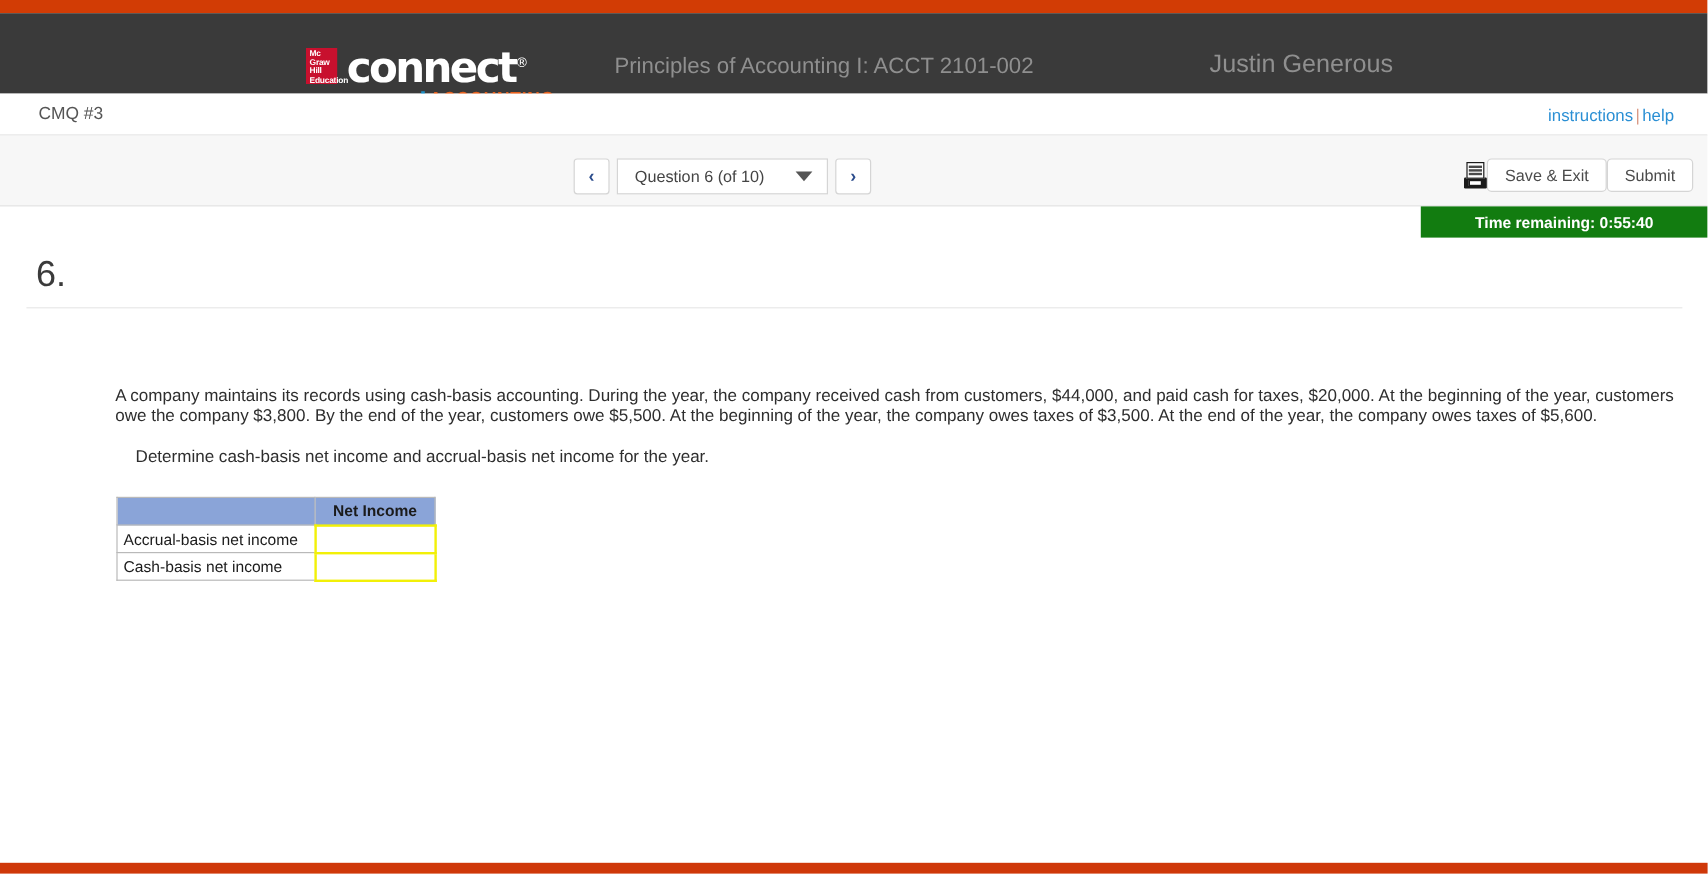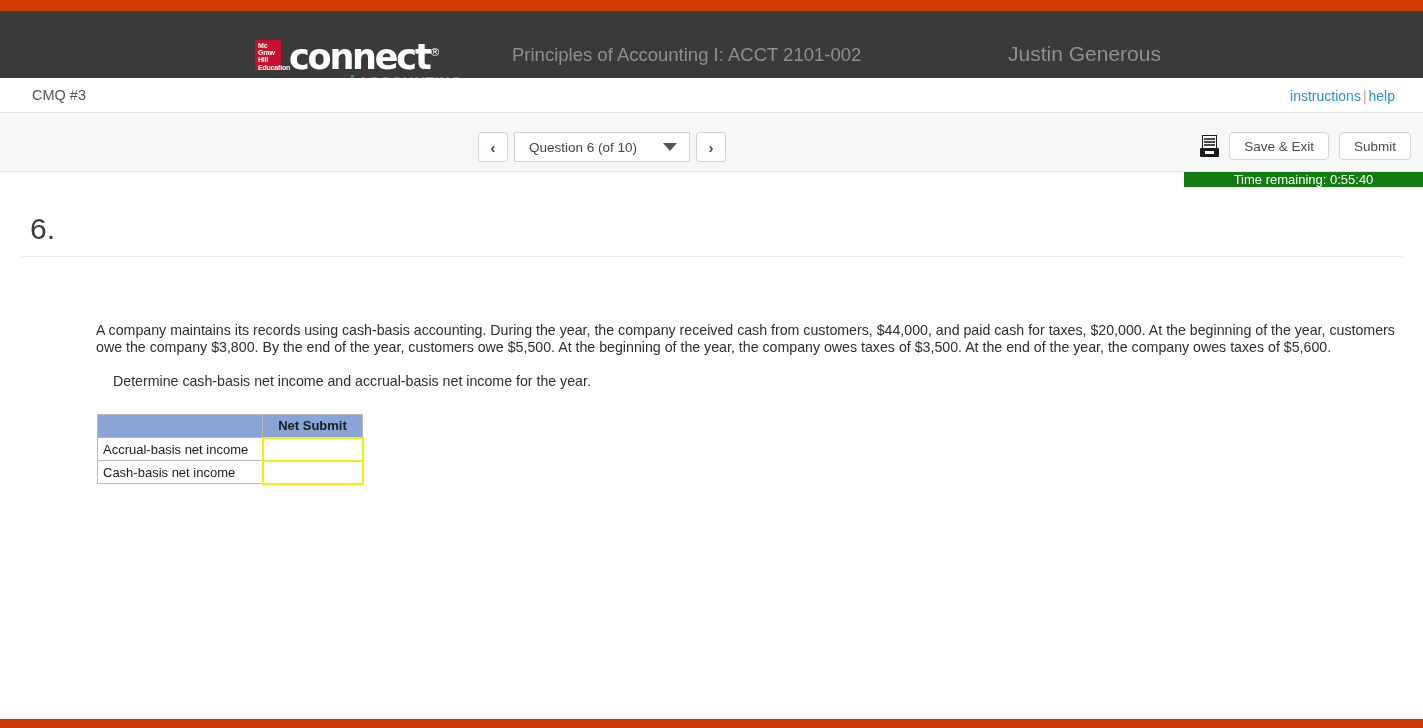--- a/index.html
+++ b/index.html
@@ -167,21 +167,20 @@
     width: 0; height: 0;
     border-left: 7px solid transparent;
     border-right: 7px solid transparent;
     border-top: 8px solid #555555;
   }
   .toolbar-right {
     position: absolute;
     right: 0px; top: 132px;
     display: flex;
     align-items: center;
-    gap: 10px;
   }
   .printer-icon {
     width: 19px; height: 22px;
     position: relative;
     display: inline-block;
   }
   .printer-icon .body {
     position: absolute;
     left: 0; bottom: 0;
     width: 19px; height: 9px;
@@ -223,25 +222,25 @@
   .tb-btn.submit { margin-right: 12px; }
 
   
   .timer-row {
     position: relative;
     height: 21px;
   }
   .timer {
     position: absolute;
     right: 0; top: 0;
-    width: 239px; height: 15px;
+    width: 239px; height: 26px;
     background: #127c10;
     color: #ffffff;
     font-size: 13px;
-    font-weight: normal;
+    font-weight: bold;
     display: flex;
     align-items: center;
     justify-content: center;
   }
 
   
   .question-number {
     position: absolute;
     left: 30px; top: 212px;
     font-size: 30px;
@@ -398,21 +397,21 @@
 
 <div class="content">
   <p class="q-paragraph">A company maintains its records using cash-basis accounting. During the year, the company received cash from customers, $44,000, and paid cash for taxes, $20,000. At the beginning of the year, customers owe the company $3,800. By the end of the year, customers owe $5,500. At the beginning of the year, the company owes taxes of $3,500. At the end of the year, the company owes taxes of $5,600.</p>
   <p class="q-instruction">Determine cash-basis net income and accrual-basis net income for the year.</p>
 </div>
 
 <table class="answer-table">
   <thead>
     <tr>
       <th class="blank-head"></th>
-      <th class="net-head">Net Submit</th>
+      <th class="net-head">Net Income</th>
     </tr>
   </thead>
   <tbody>
     <tr>
       <td class="row-label">Accrual-basis net income</td>
       <td class="input-cell">
         <input class="answer-input" type="text" placeholder="" style="">
       </td>
     </tr>
     <tr>

